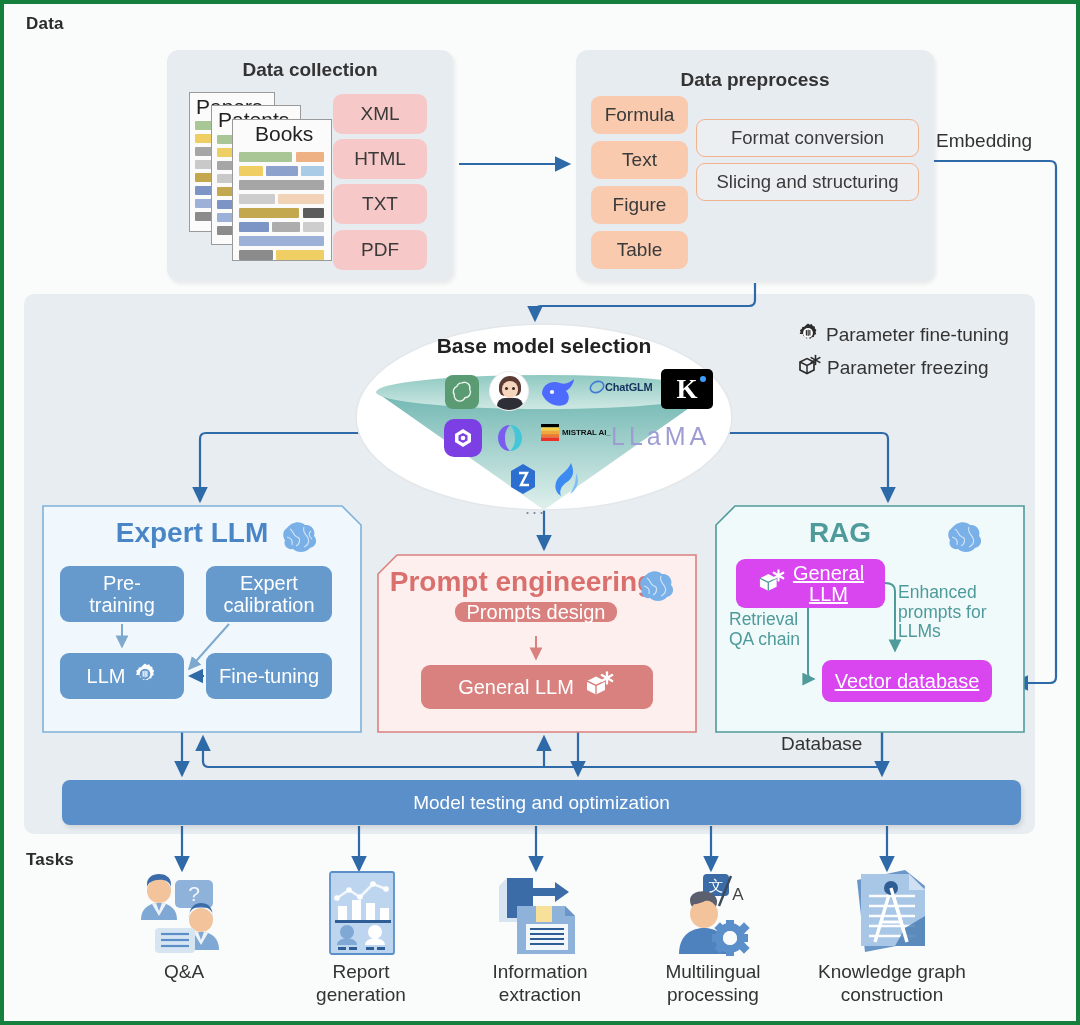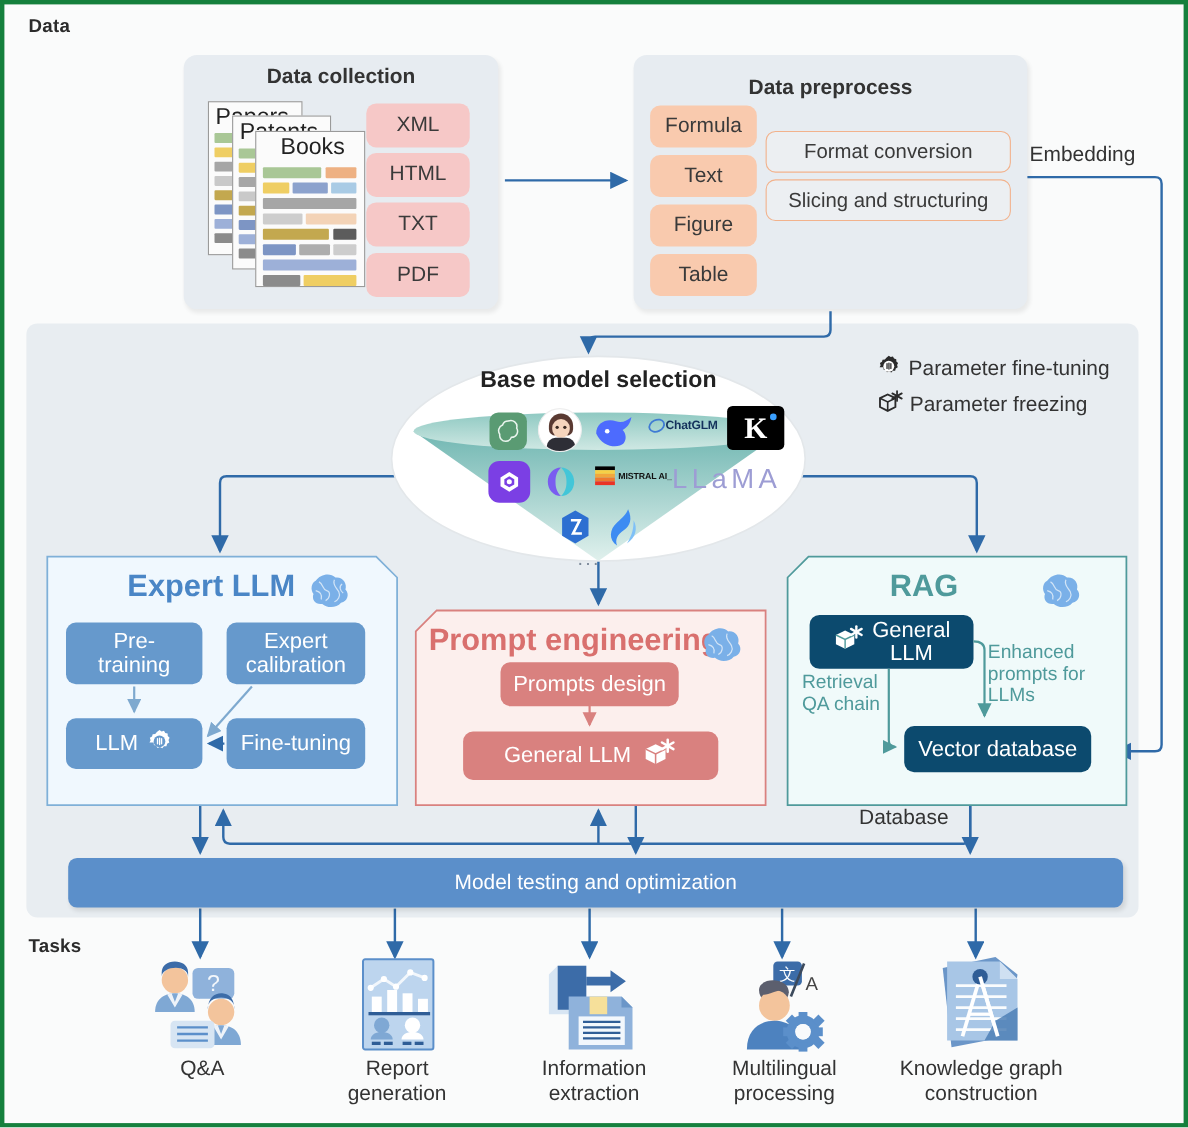--- a/index.html
+++ b/index.html
@@ -26,21 +26,21 @@
   
   .doc{background:#fbfbfb;border:1.6px solid #9a9a9a;}
   .docname{position:absolute;left:6px;top:2px;font-size:21px;color:#222;white-space:nowrap;}
   .bar{position:absolute;border-radius:1px;}
 
   
   .blk{border-radius:9px;display:flex;align-items:center;justify-content:center;
        color:#fff;font-size:20px;text-align:center;line-height:1.1;}
   .blk-blue{background:#6699cc;}
   .blk-red{background:#d9817f;}
-  .blk-teal{background:#0c4a6e;}
+  .blk-teal{background:#d946ef;text-decoration:underline;}
 
   .boxtitle{position:absolute;text-align:center;font-weight:bold;font-size:28px;}
 
   .smalltxt{position:absolute;font-size:17.5px;line-height:1.12;}
 
   .testbar{background:#5b8fca;border-radius:8px;display:flex;align-items:center;
            justify-content:center;color:#fff;font-size:19px;
            box-shadow:2px 3px 4px rgba(0,0,0,.10);}
 
   .tasklabel{position:absolute;text-align:center;font-size:19px;color:#333;line-height:1.22;}
@@ -340,21 +340,21 @@
       <svg width="42" height="38" viewBox="0 0 42 38">
         <path d="M9 11 C5 13 4 19 7 23 C5 28 9 33 15 32 C19 36 28 36 32 31 C38 30 40 23 36 19 C38 13 33 7 27 8 C22 3 13 5 9 11 Z" fill="#7ab0e8"></path>
         <g stroke="#dceaf8" stroke-width="1.1" fill="none" opacity=".9">
           <path d="M12 12 C16 14 15 19 19 20 C23 21 22 27 18 29"></path>
           <path d="M26 10 C24 15 28 17 30 21 C32 25 29 29 26 30"></path>
           <path d="M9 20 C13 21 15 24 14 28"></path>
         </g>
       </svg>
     </span>
 
-    <div class="abs blk blk-red" style="left:78px;top:48px;width:162px;height:40px;">
+    <div class="abs blk blk-red" style="left:78px;top:48px;width:162px;height:20px;">
       <span>Prompts design</span>
     </div>
     <div class="abs blk blk-red" style="left:44px;top:111px;width:232px;height:44px;gap:10px;">
       <span>General LLM</span>
       <span>
         <svg width="32" height="28" viewBox="0 0 32 28">
           <path d="M3 10 L12 5.5 L21 10 L21 19 L12 23.5 L3 19 Z" fill="#fff"></path>
           <path d="M3 10 L12 14.4 L21 10" fill="none" stroke="#d9817f" stroke-width="1.4"></path>
           <path d="M12 14.4 L12 23.5" stroke="#d9817f" stroke-width="1.4"></path>
           <g stroke="#fff" stroke-width="2.3" stroke-linecap="round">

